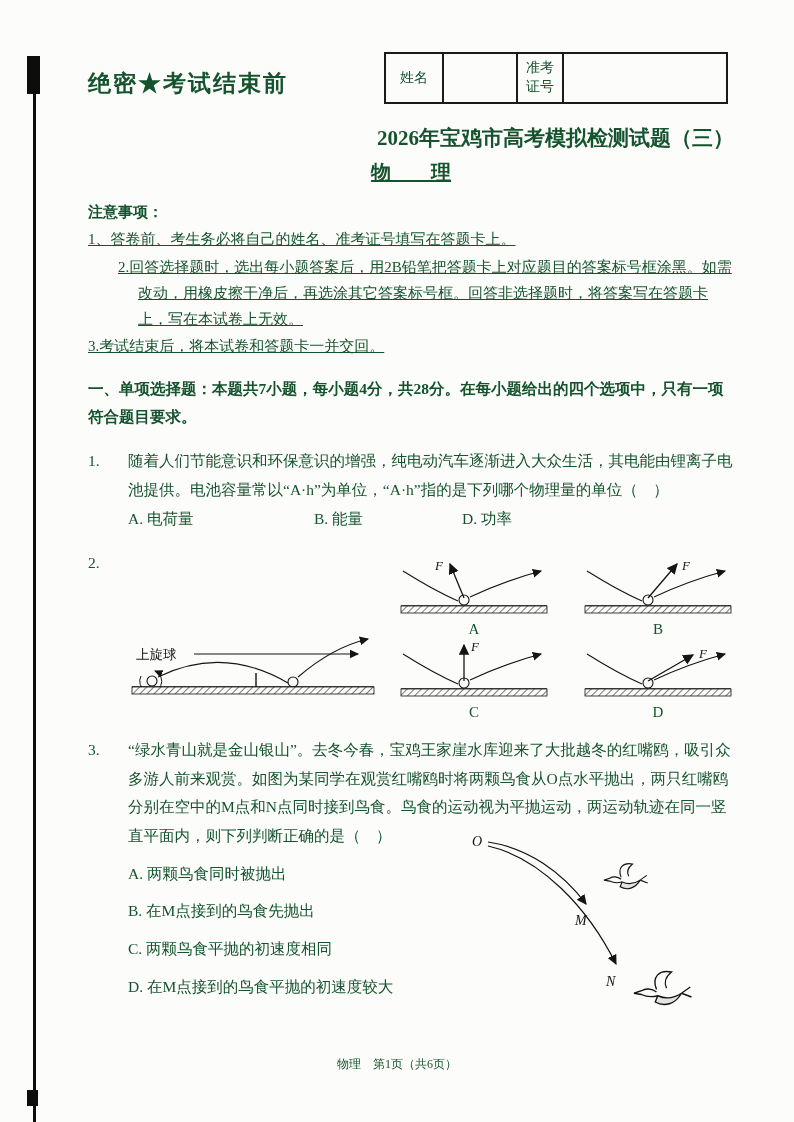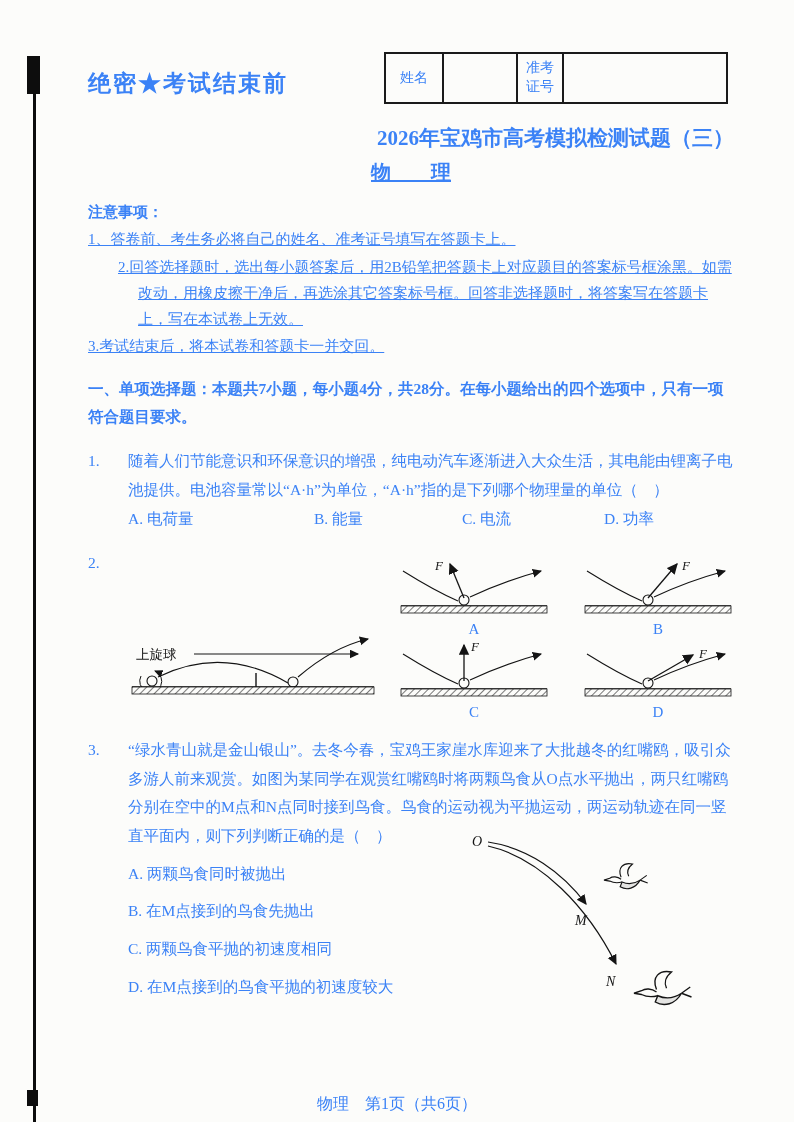--- a/index.html
+++ b/index.html
@@ -1,18 +1,18 @@
 <!DOCTYPE html>
 <html><head>
 <meta charset="utf-8">
 <style>
   html,body{margin:0;padding:0;background:#9a9a9a;}
   .page{
     position:relative;width:794px;height:1122px;margin:0 auto;
-    background:#fcfcfa;color:#3b82f6;overflow:hidden;
+    background:#fcfcfa;color:#14532d;overflow:hidden;
     font-family:"Liberation Serif","DejaVu Serif",serif;
   }
   .content{padding:52px 60px 0 88px;}
   
   .scan-blob{position:absolute;left:27px;top:56px;width:13px;height:38px;background:#0d0d0d;}
   .scan-line{position:absolute;left:33px;top:92px;width:3px;height:1030px;background:#0d0d0d;}
   .scan-mark-bottom{position:absolute;left:27px;top:1090px;width:11px;height:16px;background:#0d0d0d;}
   
   .header-row{display:flex;justify-content:space-between;align-items:flex-start;}
   .secret{font-size:23px;font-weight:bold;letter-spacing:2px;margin-top:16px;}
@@ -49,21 +49,21 @@
   .q3-body{position:relative;min-height:300px;}
   .q3-figure{position:absolute;top:90px;right:0;}
   .q3-options{width:56%;}
   .q3-options p{margin:9px 0;}
   
   .svg-label{font-size:13px;font-style:italic;font-family:"Liberation Serif",serif;fill:#141414;}
   .svg-cjk{font-size:13.5px;font-style:normal;font-family:"Liberation Serif",serif;fill:#141414;}
   .svg-point{font-size:14px;font-style:italic;font-family:"Liberation Serif",serif;fill:#141414;}
   svg{display:block;}
   
-  .footer{position:absolute;left:0;right:0;top:1094px;text-align:center;font-size:16px;}
+  .footer{position:absolute;left:0;right:0;top:1056px;text-align:center;font-size:12px;}
 </style>
 </head>
 <body>
 
 <svg width="0" height="0" style="position:absolute" aria-hidden="true">
   <defs>
     <marker id="arr" markerWidth="9" markerHeight="9" refX="7.5" refY="4" orient="auto">
       <path d="M0 0 L8.5 4 L0 8 Z" fill="#141414"></path>
     </marker>
     <pattern id="hatch" width="5" height="5" patternUnits="userSpaceOnUse" patternTransform="rotate(45)">
@@ -107,21 +107,20 @@
 
     <div class="section-heading">一、单项选择题：本题共7小题，每小题4分，共28分。在每小题给出的四个选项中，只有一项符合题目要求。</div>
 
     <div class="question">
       <div class="qnum">1.</div>
       <div class="qbody">
         <div>随着人们节能意识和环保意识的增强，纯电动汽车逐渐进入大众生活，其电能由锂离子电池提供。电池容量常以“A·h”为单位，“A·h”指的是下列哪个物理量的单位（　）</div>
         <div class="q1-options">
           <span class="optA">A. 电荷量</span>
           <span class="optB">B. 能量</span>
-          <span class="optC">C. 电流</span>
           <span>D. 功率</span>
         </div>
       </div>
     </div>
 
     <div class="question">
       <div class="qnum">2.</div>
       <div class="qbody">
 
         <div class="q2-figure">

